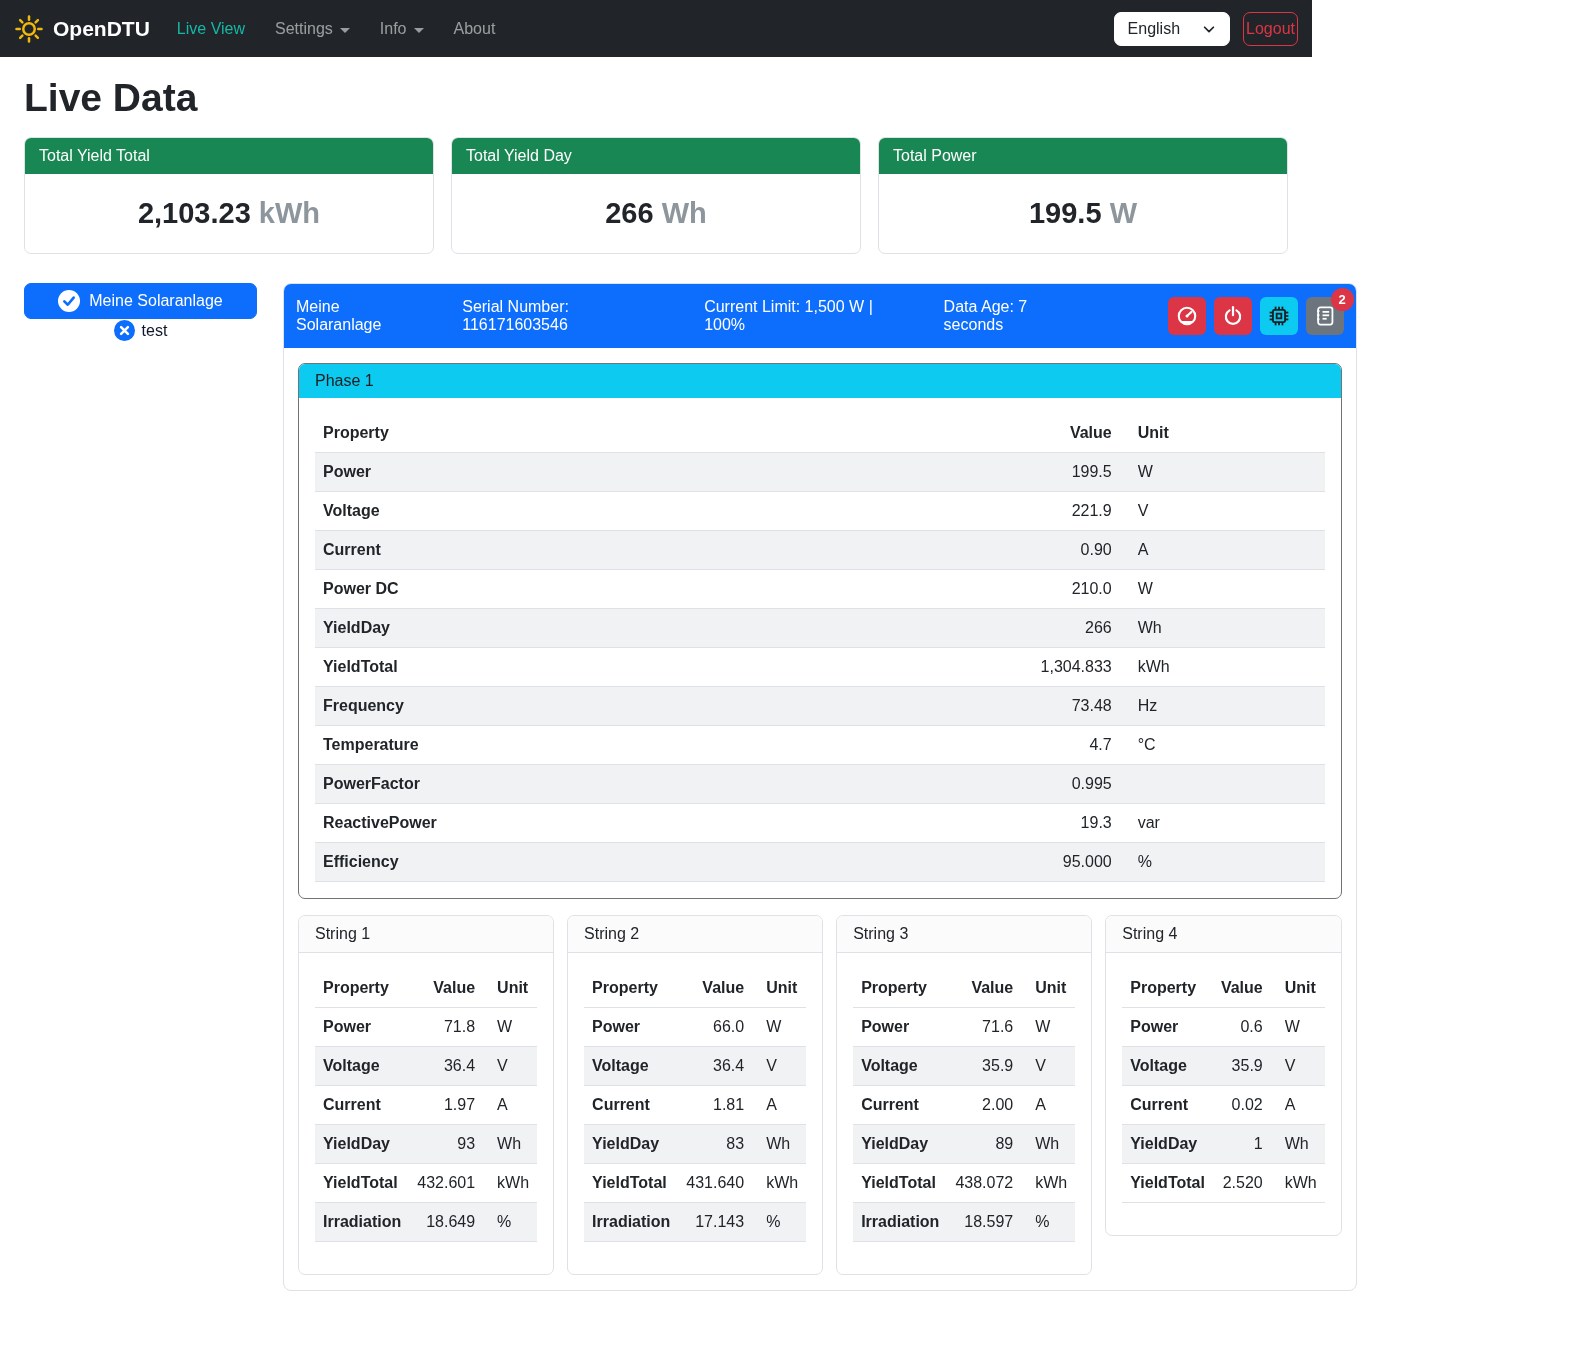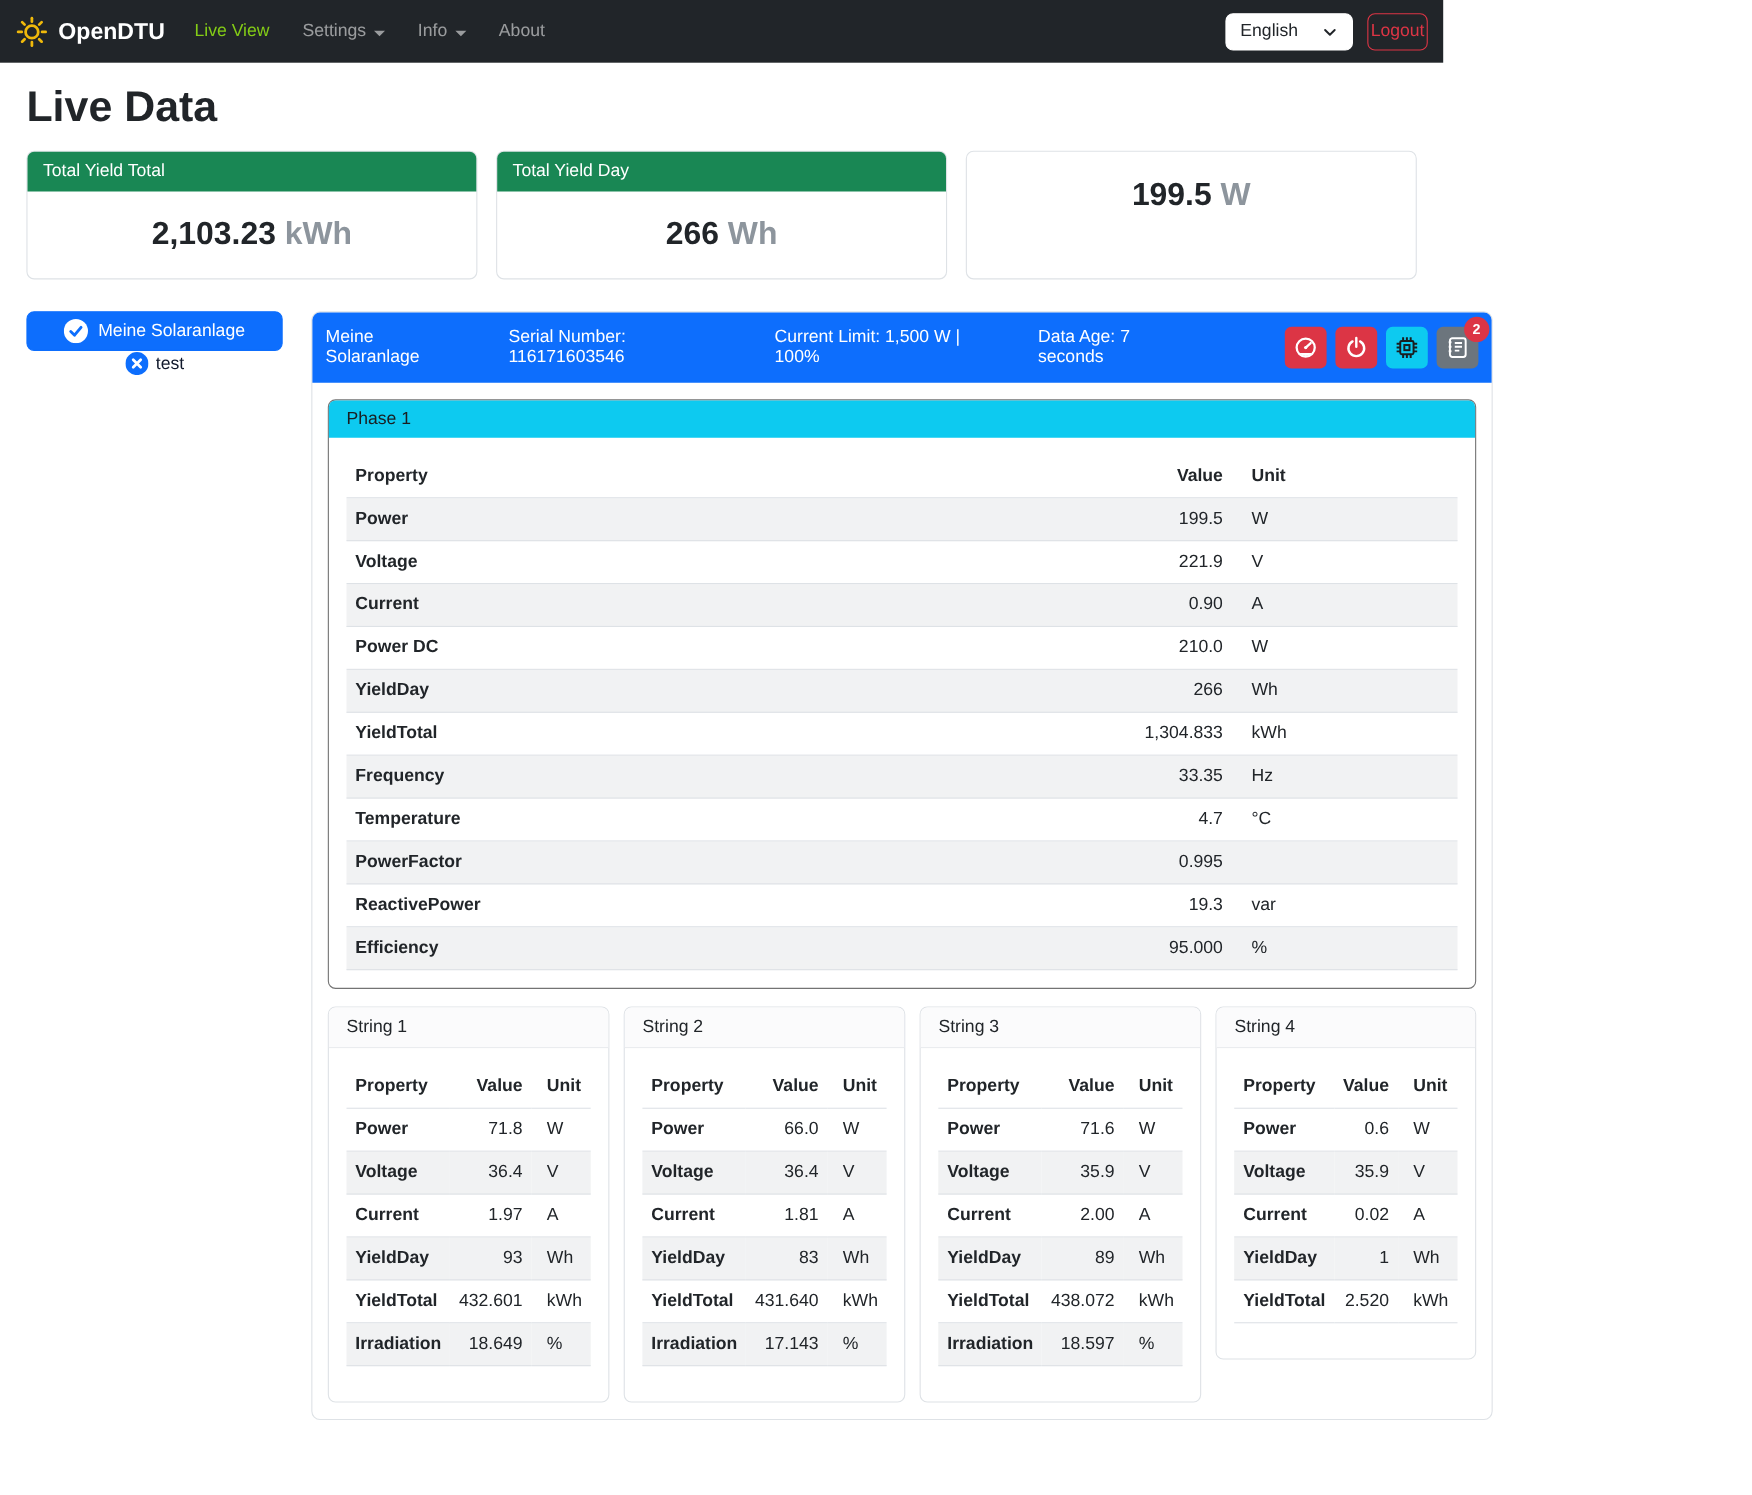--- a/index.html
+++ b/index.html
@@ -6,21 +6,21 @@
   html,body { margin:0; padding:0; background:#fff; color:#212529;
     font-family:"Liberation Sans", sans-serif; }
   .page { width:1312px; min-height:1359px; }
 
   
   .navbar { background:#212529; height:57px; display:flex; align-items:center; padding:0 14px; }
   .brand { display:flex; align-items:center; gap:9px; color:#fff; font-size:21px; font-weight:700; cursor:pointer; }
   .nav-links { display:flex; margin-left:12px; align-items:center; }
   .nav-link { color:rgba(255,255,255,.55); font-size:16px; padding:9px 15px; cursor:pointer;
     display:flex; align-items:center; gap:7px; }
-  .nav-link.active { color:#84cc16; }
+  .nav-link.active { color:#14b8a6; }
   .caret { width:0; height:0; border-left:5px solid transparent; border-right:5px solid transparent;
     border-top:5px solid currentColor; margin-top:3px; }
   .nav-right { margin-left:auto; display:flex; gap:13px; align-items:center; }
   .lang-select { background:#fff; border:1px solid #fff; border-radius:7px; padding:7px 13px;
     font-size:16px; color:#212529; display:flex; align-items:center; gap:22px; cursor:pointer; }
   .logout-btn { background:transparent; border:1px solid #dc3545; color:#dc3545; border-radius:7px;
     padding:7px 2px; font-size:16px; cursor:pointer; font-family:inherit; }
 
   
   .container { padding:0 24px 18px 24px; }
@@ -144,20 +144,21 @@
         </div>
       </div>
       <div class="card">
         <div class="card-header-success">Total Yield Day</div>
         <div class="summary-value">
           <span>266</span>
           <span class="summary-unit">Wh</span>
         </div>
       </div>
       <div class="card">
+        <div class="card-header-success">Total Power</div>
         <div class="summary-value">
           <span>199.5</span>
           <span class="summary-unit">W</span>
         </div>
       </div>
     </div>
 
     <div class="main-row">
 
       <div class="sidebar">
@@ -283,21 +284,21 @@
                       <td class="val">266</td>
                       <td class="unit">Wh</td>
                     </tr>
                     <tr>
                       <td class="prop">YieldTotal</td>
                       <td class="val">1,304.833</td>
                       <td class="unit">kWh</td>
                     </tr>
                     <tr>
                       <td class="prop">Frequency</td>
-                      <td class="val">33.35</td>
+                      <td class="val">73.48</td>
                       <td class="unit">Hz</td>
                     </tr>
                     <tr>
                       <td class="prop">Temperature</td>
                       <td class="val">4.7</td>
                       <td class="unit">°C</td>
                     </tr>
                     <tr>
                       <td class="prop">PowerFactor</td>
                       <td class="val">0.995</td>

